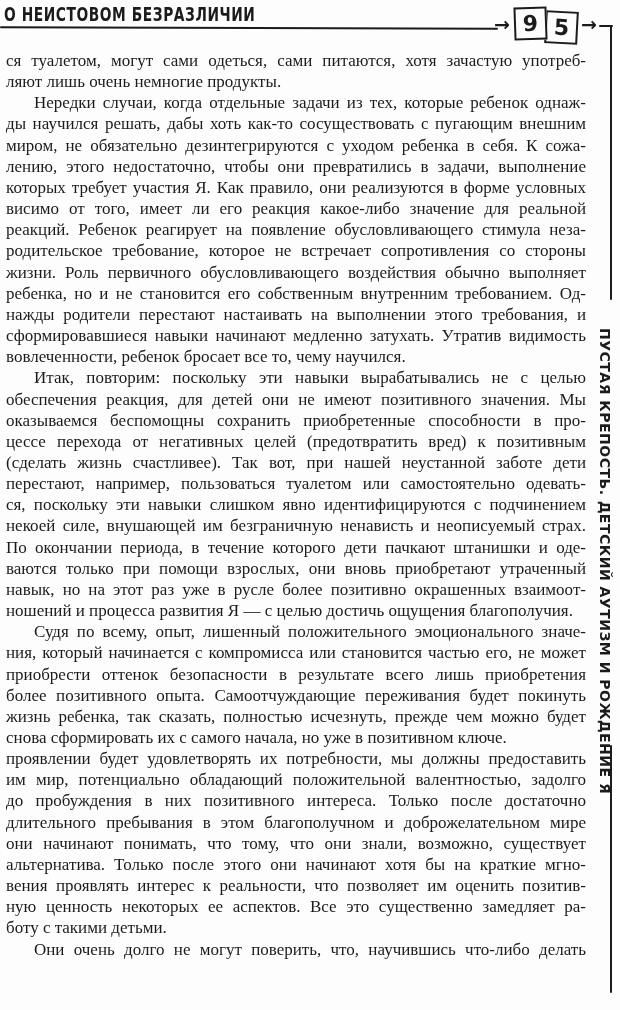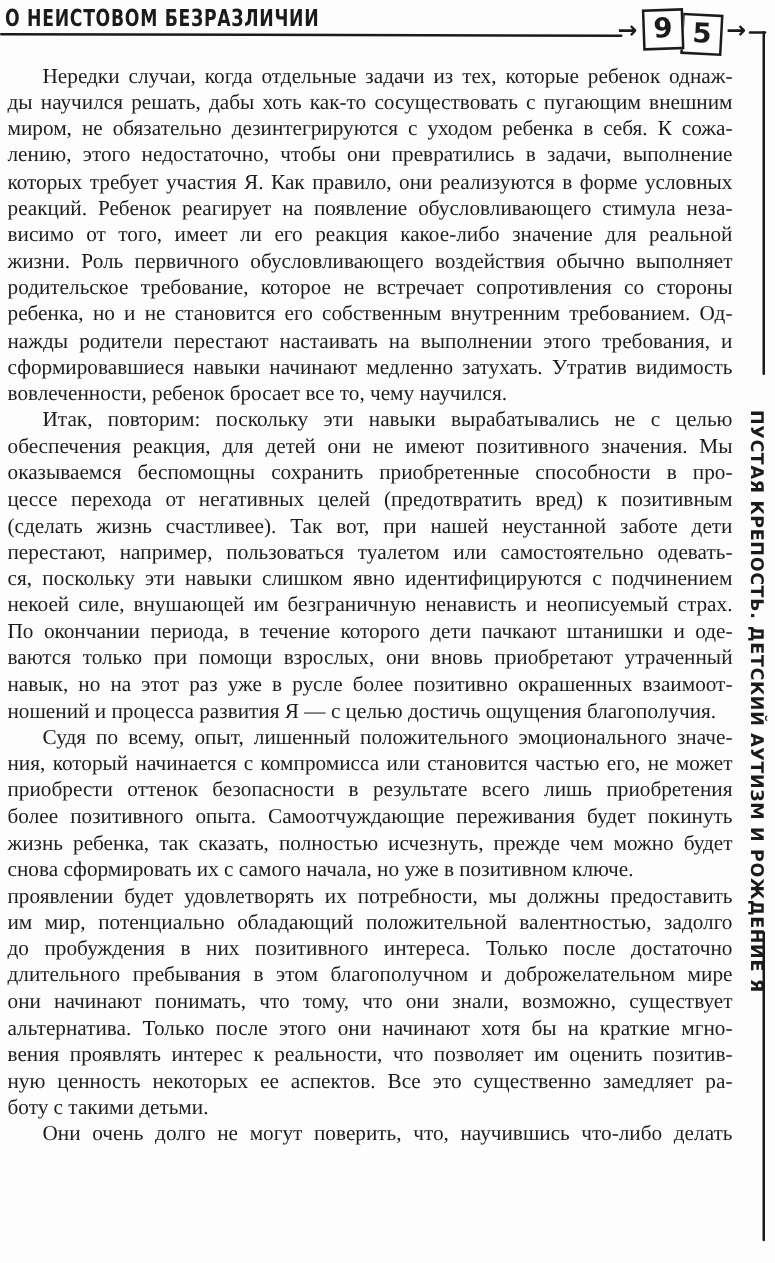--- a/index.html
+++ b/index.html
@@ -78,29 +78,33 @@
 </div>
 <div class="arrow a2">→</div>
 
 <div class="corner-h"></div>
 <div class="rail top"></div>
 <div class="side-title">ПУСТАЯ КРЕПОСТЬ. ДЕТСКИЙ АУТИЗМ И РОЖДЕНИЕ Я</div>
 <div class="rail bottom"></div>
 
 <div class="text-col">
     <div>
+      <div class="line">ся туалетом, могут сами одеться, сами питаются, хотя зачастую употреб-</div>
+      <div class="line last">ляют лишь очень немногие продукты.</div>
+    </div>
+    <div>
       <div class="line indent">Нередки случаи, когда отдельные задачи из тех, которые ребенок однаж-</div>
       <div class="line">ды научился решать, дабы хоть как-то сосуществовать с пугающим внешним</div>
       <div class="line">миром, не обязательно дезинтегрируются с уходом ребенка в себя. К сожа-</div>
       <div class="line">лению, этого недостаточно, чтобы они превратились в задачи, выполнение</div>
       <div class="line">которых требует участия Я. Как правило, они реализуются в форме условных</div>
+      <div class="line">висимо от того, имеет ли его реакция какое-либо значение для реальной</div>
       <div class="line">реакций. Ребенок реагирует на появление обусловливающего стимула неза-</div>
-      <div class="line">висимо от того, имеет ли его реакция какое-либо значение для реальной</div>
+      <div class="line">родительское требование, которое не встречает сопротивления со стороны</div>
       <div class="line">жизни. Роль первичного обусловливающего воздействия обычно выполняет</div>
-      <div class="line">родительское требование, которое не встречает сопротивления со стороны</div>
       <div class="line">ребенка, но и не становится его собственным внутренним требованием. Од-</div>
       <div class="line">нажды родители перестают настаивать на выполнении этого требования, и</div>
       <div class="line">сформировавшиеся навыки начинают медленно затухать. Утратив видимость</div>
       <div class="line last">вовлеченности, ребенок бросает все то, чему научился.</div>
     </div>
     <div>
       <div class="line indent">Итак, повторим: поскольку эти навыки вырабатывались не с целью</div>
       <div class="line">обеспечения реакция, для детей они не имеют позитивного значения. Мы</div>
       <div class="line">оказываемся беспомощны сохранить приобретенные способности в про-</div>
       <div class="line">цессе перехода от негативных целей (предотвратить вред) к позитивным</div>

